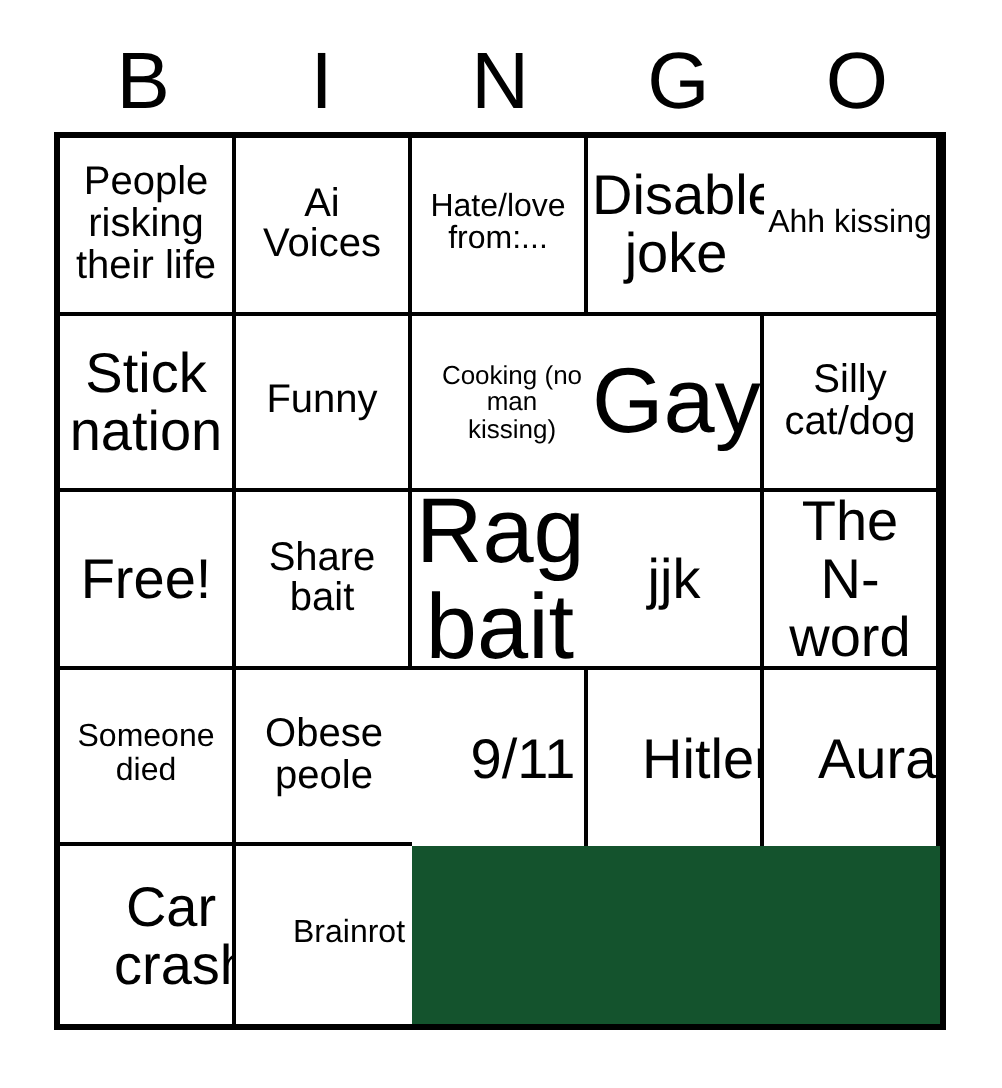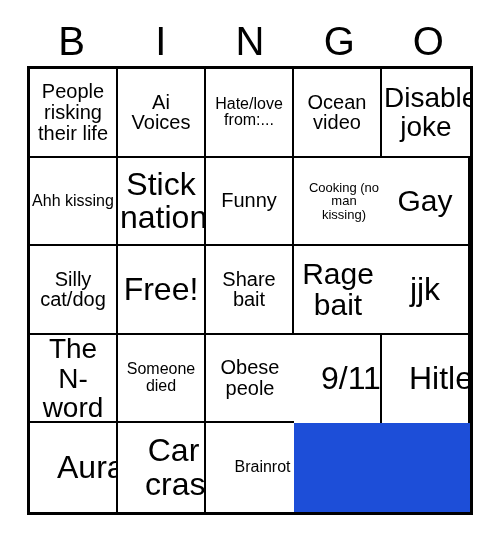--- a/index.html
+++ b/index.html
@@ -49,21 +49,21 @@
     position: absolute;
     left: 27px;
     top: 66px;
     width: 446px;
     height: 449px;
     box-sizing: border-box;
     border: 3px solid #000000;
     display: grid;
     grid-template-columns: repeat(5, 1fr);
     grid-template-rows: repeat(5, 1fr);
-    background: #1d4ed8;
+    background: #14532d;
     gap: 0;
   }
 
   .cell {
     position: relative;
     background: #ffffff;
     box-sizing: border-box;
     border-right: 2px solid #000000;
     border-bottom: 2px solid #000000;
     display: flex;
@@ -81,22 +81,22 @@
     width: 100%;
     text-align: center;
     line-height: 1.04;
     font-weight: 400;
     color: #000000;
     word-break: normal;
     hyphens: none;
   }
 
   
-  .sz-xxl  { font-size: 30px; }
-  .sz-xl   { font-size: 32px; }
+  .sz-xxl  { font-size: 46px; }
+  .sz-xl   { font-size: 28px; }
   .sz-lg   { font-size: 20px; }
   .sz-md   { font-size: 28px; }
   .sz-sm   { font-size: 20px; }
   .sz-xs   { font-size: 16px; }
   .sz-xxs  { font-size: 13px; margin-left: 12px; }
 </style>
 </head>
 <body>
 
 <div id="card">
@@ -112,23 +112,20 @@
   <div id="grid">
 
   <div class="cell row-1 col-1">
         <span class="cell-text sz-sm">People risking their life</span>
       </div>
       <div class="cell row-1 col-2">
         <span class="cell-text sz-lg">Ai Voices</span>
       </div>
       <div class="cell row-1 col-3">
         <span class="cell-text sz-xs">Hate/love from:...</span>
-      </div>
-      <div class="cell row-1 col-4">
-        <span class="cell-text sz-lg">Ocean video</span>
       </div>
       <div class="cell row-1 col-5">
         <span class="cell-text sz-md">Disable joke</span>
       </div>
       <div class="cell row-2 col-1">
         <span class="cell-text sz-xs">Ahh kissing</span>
       </div>
       <div class="cell row-2 col-3">
         <span class="cell-text sz-xl">Stick nation</span>
       </div>

